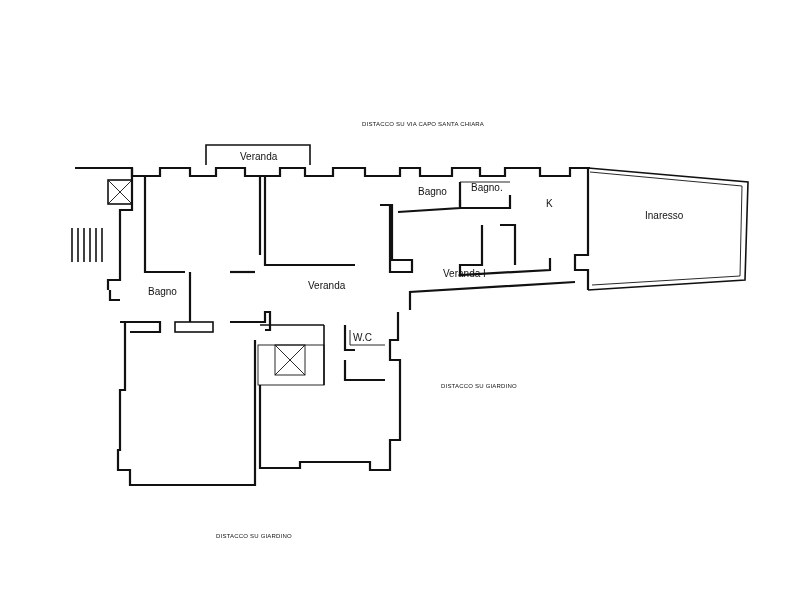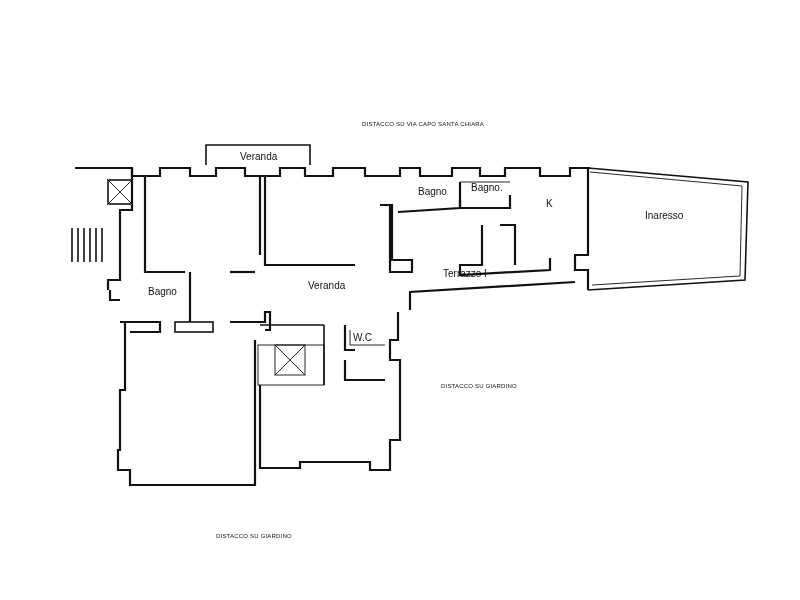--- a/index.html
+++ b/index.html
@@ -81,15 +81,15 @@
   <div class="lbl small" style="left:441px;top:383px">DISTACCO SU GIARDINO</div>
   <div class="lbl small" style="left:216px;top:533px">DISTACCO SU GIARDINO</div>
 
   <div class="lbl" style="left:240px;top:151px">Veranda</div>
   <div class="lbl" style="left:418px;top:186px">Bagno</div>
   <div class="lbl" style="left:471px;top:182px">Bagno.</div>
   <div class="lbl" style="left:546px;top:198px">K</div>
   <div class="lbl" style="left:645px;top:210px">Inaresso</div>
   <div class="lbl" style="left:148px;top:286px">Bagno</div>
   <div class="lbl" style="left:308px;top:280px">Veranda</div>
-  <div class="lbl" style="left:443px;top:268px">Terrazzo I</div>
+  <div class="lbl" style="left:443px;top:268px">Veranda I</div>
   <div class="lbl" style="left:353px;top:332px">W.C</div>
 </div>
 
 </body></html>

